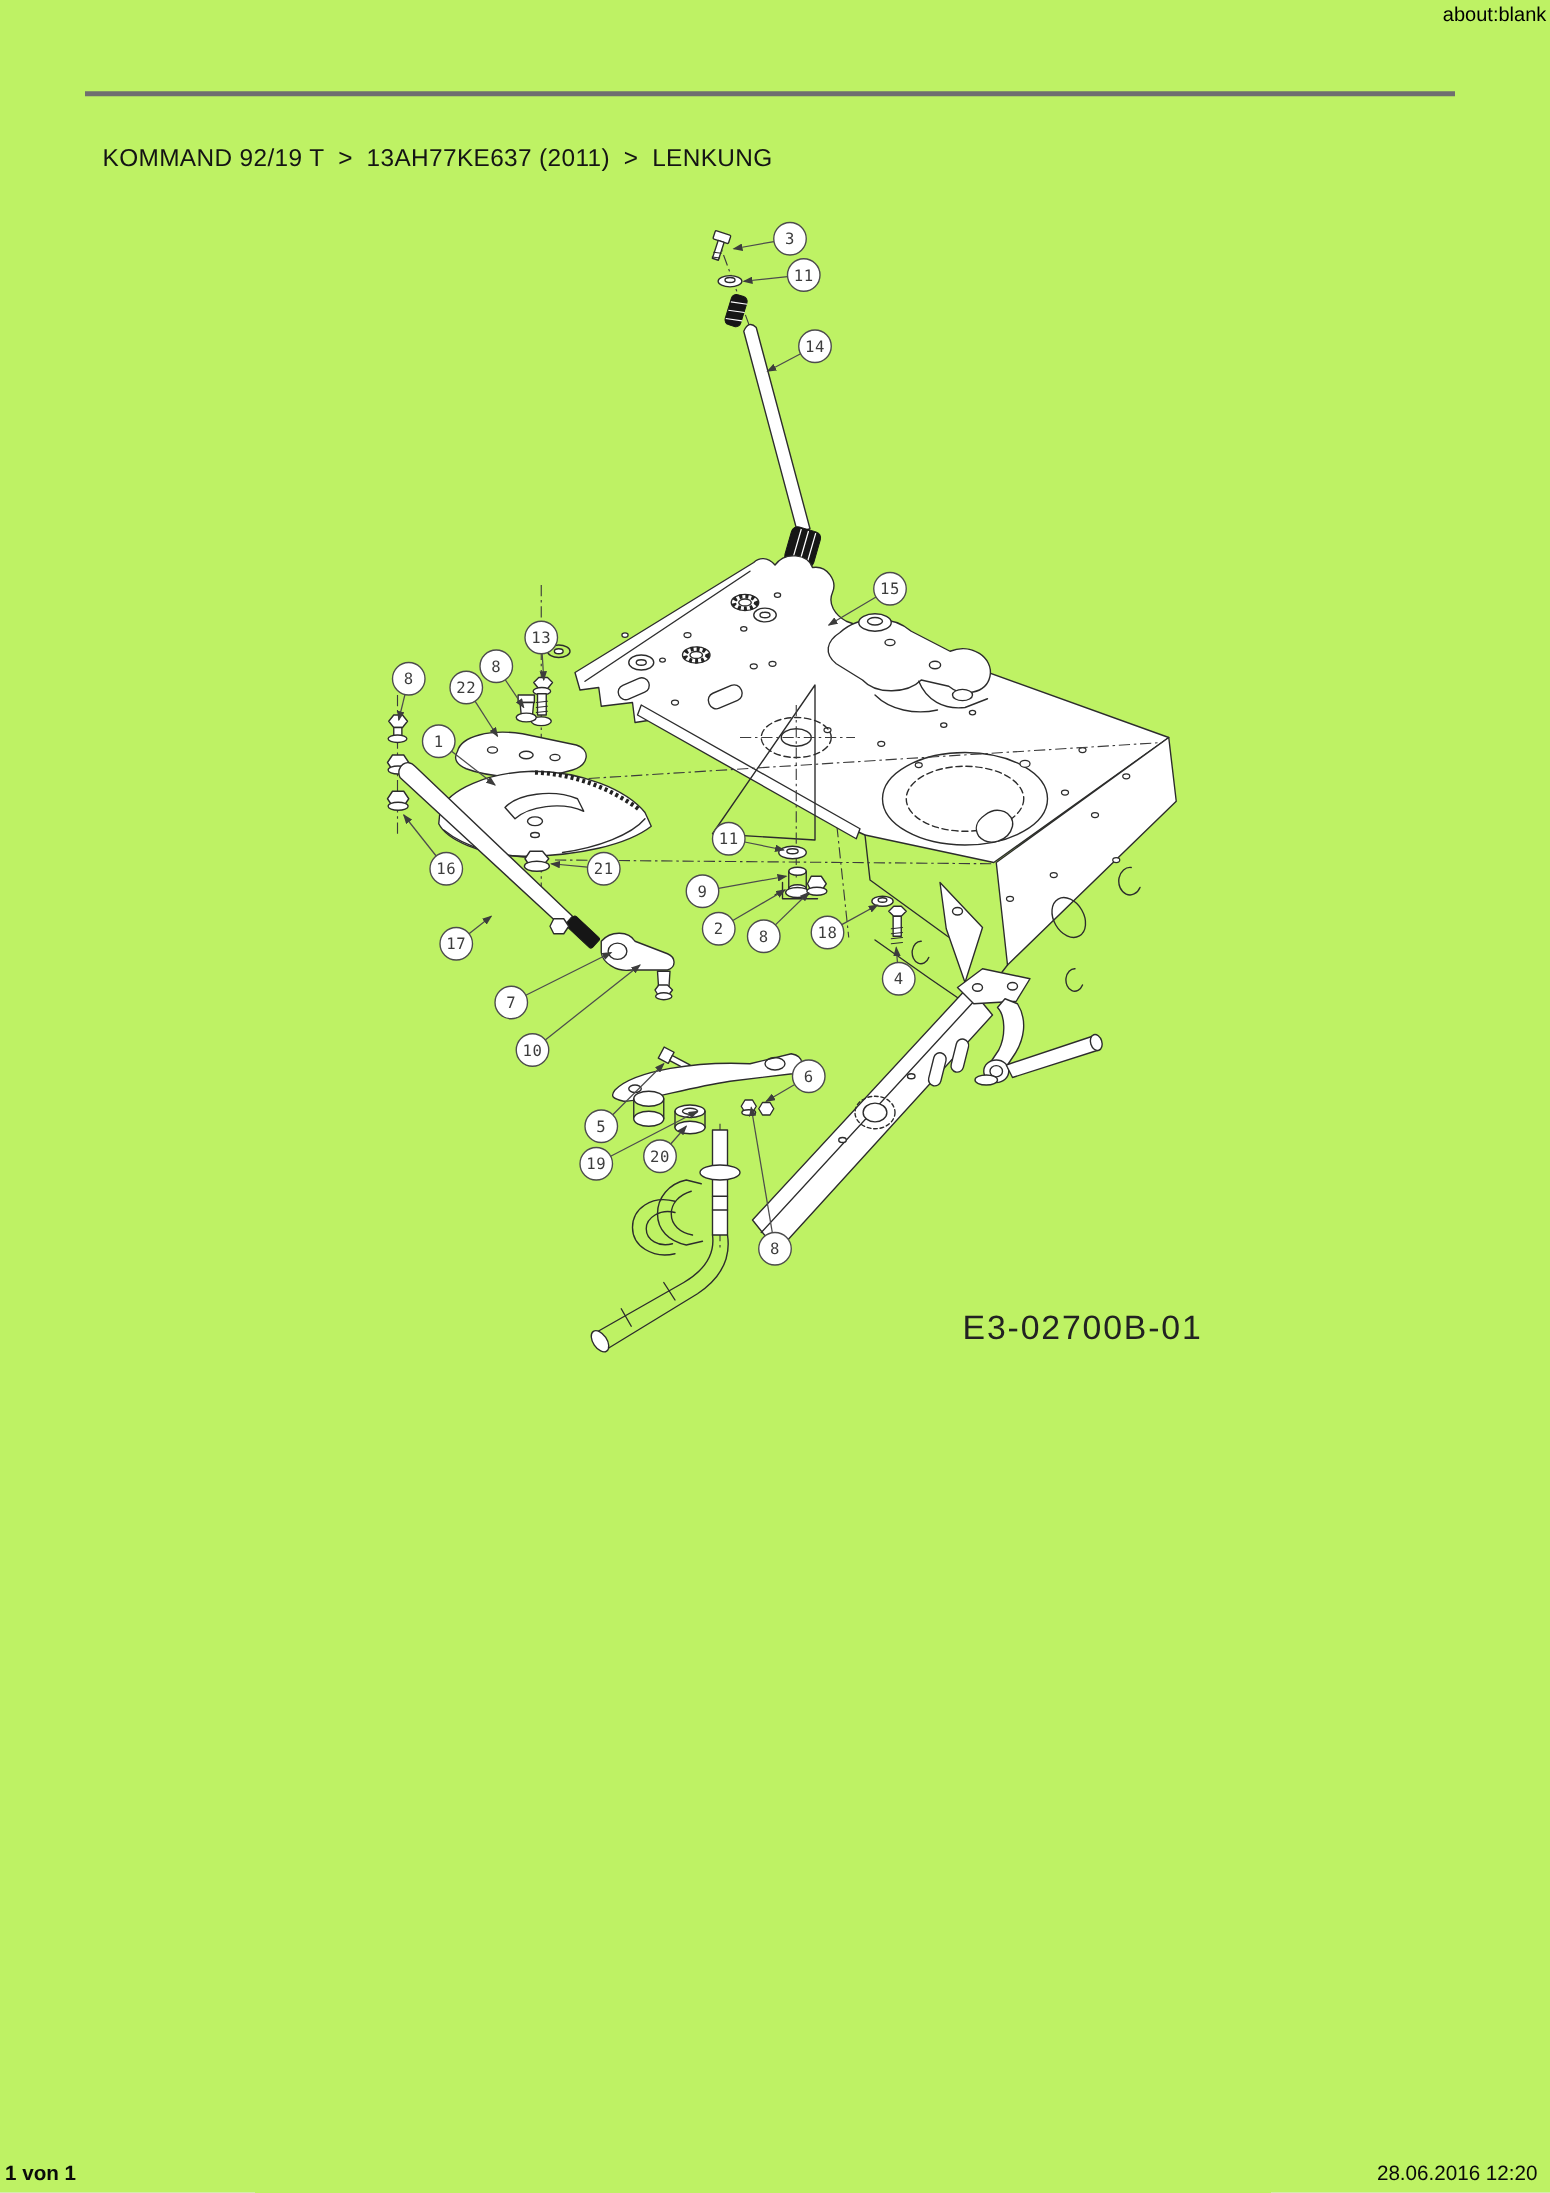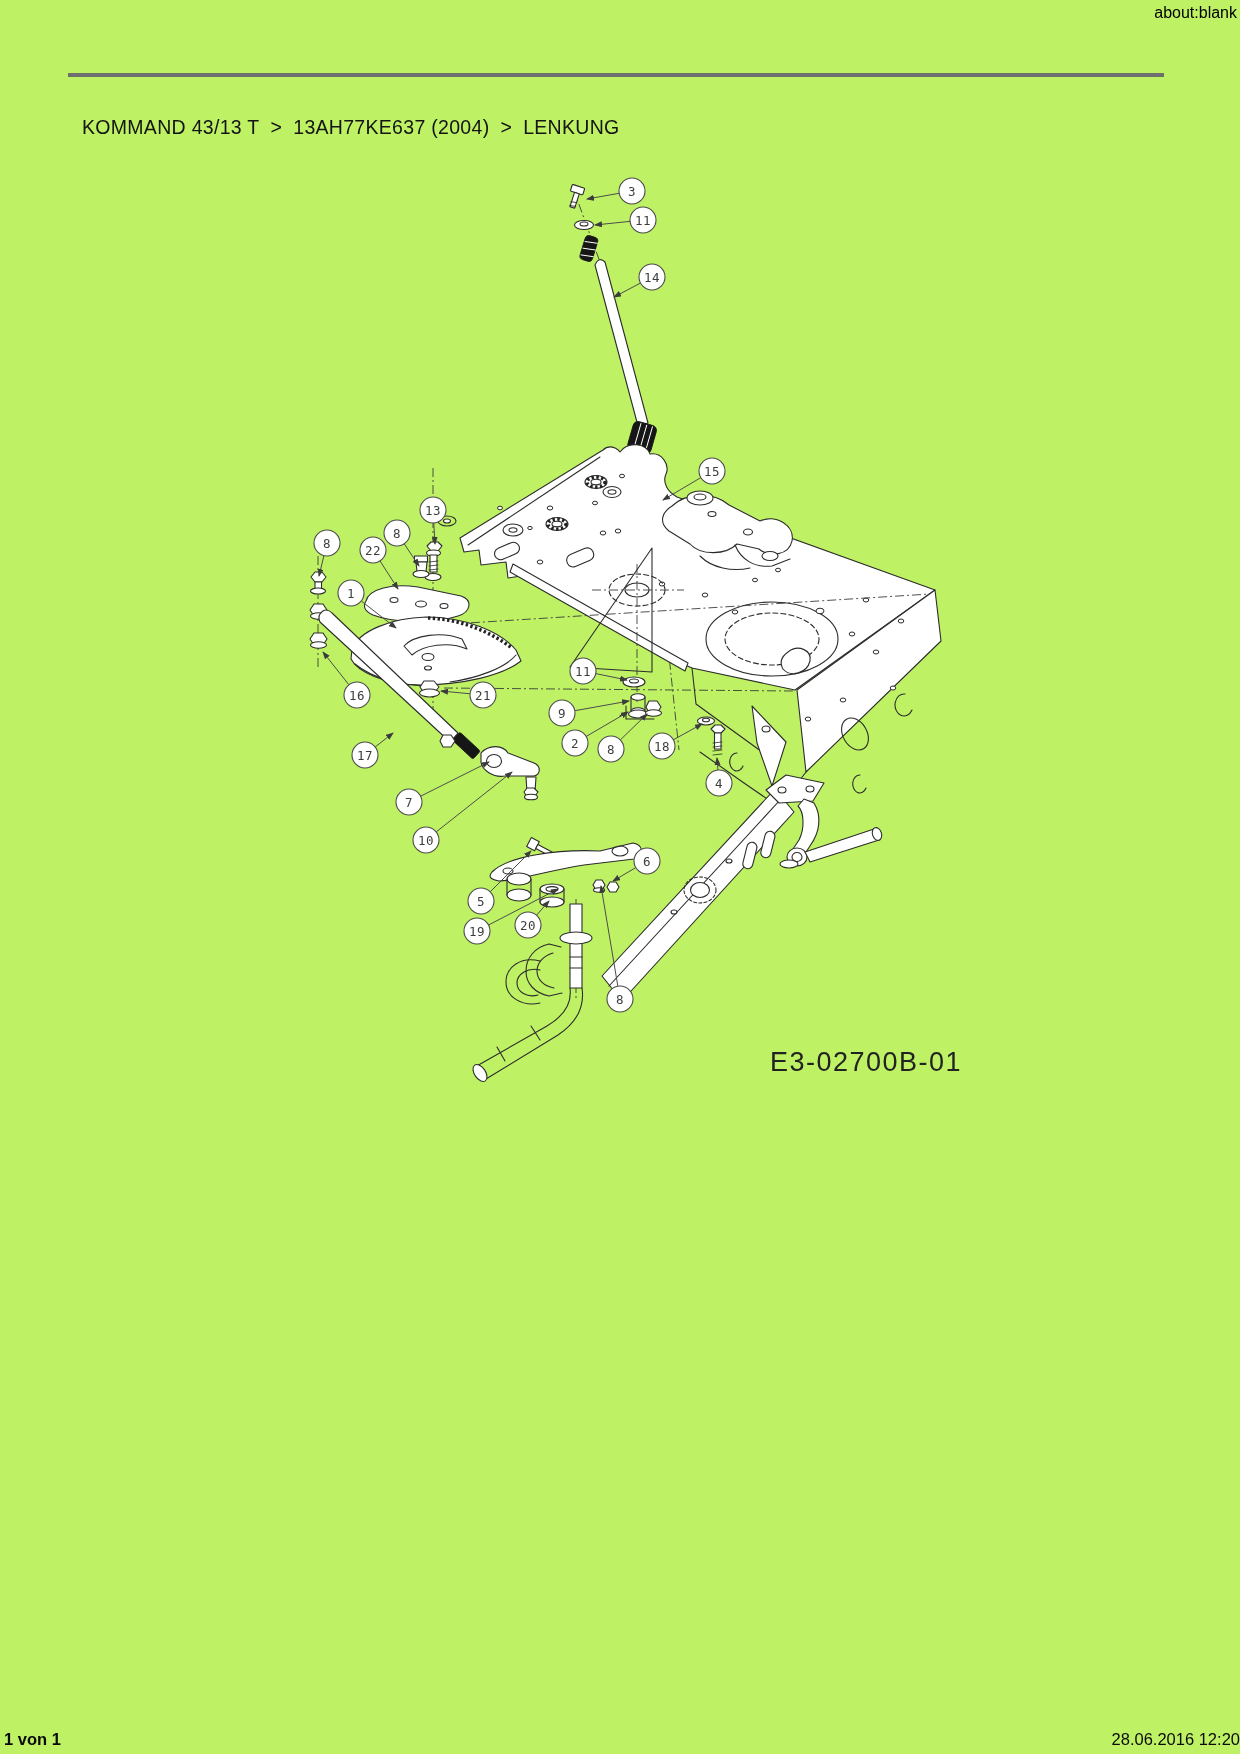--- a/index.html
+++ b/index.html
@@ -4,21 +4,21 @@
 <style>
   html,body{margin:0;padding:0;background:#e8e8e8;}
   .page{position:relative;width:1240px;height:1754px;background:#bef264;overflow:hidden;
         font-family:"Liberation Sans",sans-serif;color:#0a0a0a;}
   .url{position:absolute;top:4px;right:3px;font-size:16px;color:#000;}
   .rule{position:absolute;left:68px;top:73px;width:1096px;height:4px;background:#6f6f6f;}
   .breadcrumb{position:absolute;left:82px;top:116px;font-size:19.5px;letter-spacing:.3px;color:#141414;white-space:nowrap;}
   .breadcrumb .sep{margin:0 11px;}
   #diagram{position:absolute;left:280px;top:160px;width:680px;height:950px;}
   .footer-left{position:absolute;left:4px;bottom:5px;font-size:16.5px;font-weight:bold;}
-  .footer-right{position:absolute;right:0;bottom:5px;font-size:16.5px;}
+  .footer-right{position:absolute;right:10px;bottom:5px;font-size:16.5px;}
 
   
   .ln{fill:none;stroke:#2c2c2c;stroke-width:1.1;stroke-linecap:round;stroke-linejoin:round;}
   .fw{fill:#ffffff;stroke:#2c2c2c;stroke-width:1.1;stroke-linecap:round;stroke-linejoin:round;}
   .blk{fill:#161616;stroke:#161616;stroke-width:.8;}
   .cl{fill:none;stroke:#3c3c3c;stroke-width:.9;stroke-dasharray:9 3 2 3;}
   .dsh{stroke-dasharray:5 3;}
   .teeth{fill:none;stroke:#222;stroke-width:3.5;stroke-dasharray:2.4 2.4;}
   .thin{stroke-width:.8;}
   .leader{stroke:#4c4c4c;stroke-width:1;fill:none;marker-end:url(#arr);}
@@ -28,21 +28,21 @@
 </style>
 </head>
 <body>
 
 <div class="page">
 
   <div class="url">about:blank</div>
   <div class="rule"></div>
 
   <div class="breadcrumb">
-    <span>KOMMAND 43/13 T</span><span class="sep">&gt;</span><span>13AH77KE637 (2004)</span><span class="sep">&gt;</span><span>LENKUNG</span>
+    <span>KOMMAND 92/19 T</span><span class="sep">&gt;</span><span>13AH77KE637 (2011)</span><span class="sep">&gt;</span><span>LENKUNG</span>
   </div>
 
   <svg id="diagram" viewBox="280 160 680 950" xmlns="http://www.w3.org/2000/svg">
     <defs>
       <marker id="arr" markerWidth="8" markerHeight="6" refX="7" refY="3" orient="auto" markerUnits="userSpaceOnUse">
         <path d="M0,0 L8,3 L0,6 Z" fill="#3c3c3c"></path>
       </marker>
     </defs>
 
     <g>

